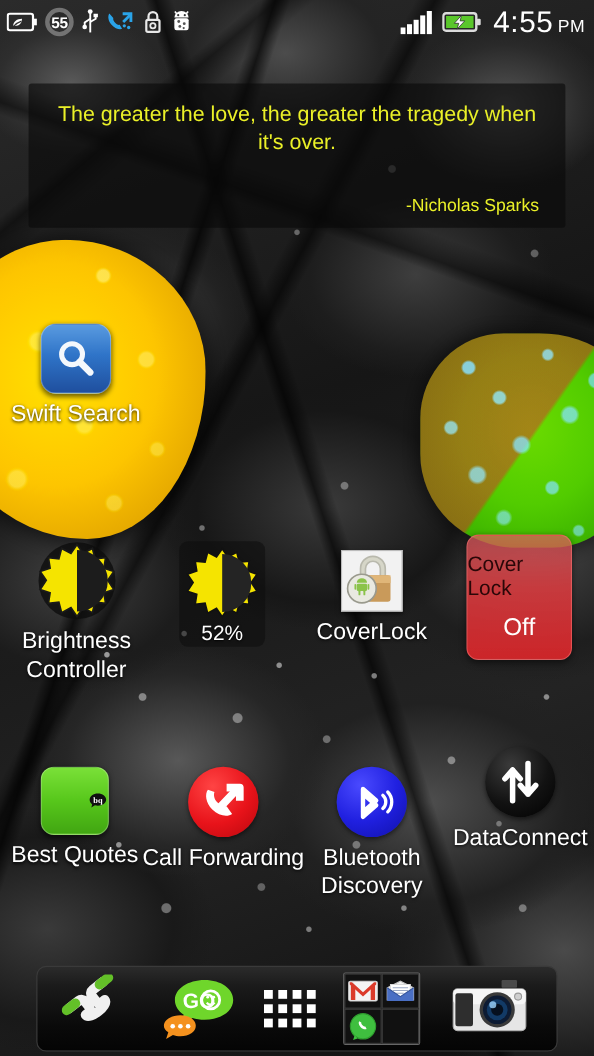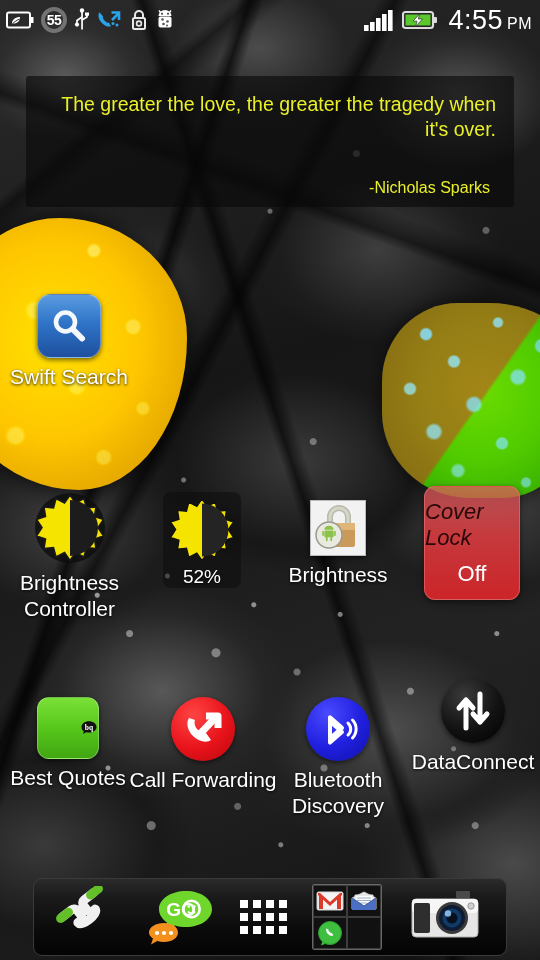--- a/index.html
+++ b/index.html
@@ -150,21 +150,21 @@
   
   #quote-widget{
     position:absolute; left:26px; top:76px; width:488px; height:131px;
     background:rgba(10,10,10,.64);
     border-radius:3px;
     padding:16px 18px 10px 18px;
     display:flex; flex-direction:column; justify-content:space-between;
     z-index:20;
   }
   #quote-text{
-    color:#eaf028; font-size:19.5px; line-height:25px; text-align:right;
+    color:#eaf028; font-size:19.5px; line-height:25px; text-align:center;
   }
   #quote-author{
     color:#eaf028; font-size:16px; text-align:right; padding-right:6px;
   }
 
   
   .icon-cell{
     position:absolute; z-index:15;
     display:flex; flex-direction:column; align-items:center;
   }
@@ -208,21 +208,21 @@
   #coverlock-widget{
     position:absolute; left:424px; top:486px; width:96px; height:114px;
     border-radius:11px;
     background:linear-gradient(180deg, rgba(225,90,95,.72) 0%, rgba(222,60,64,.86) 42%, rgba(214,38,42,.95) 100%);
     border:1px solid rgba(255,120,120,.5);
     box-shadow:0 2px 6px rgba(0,0,0,.5);
     display:flex; flex-direction:column; align-items:center; justify-content:center;
     gap:10px;
     z-index:18;
   }
-  #cl-title{ color:#2a0708; font-size:22px;font-style:italic; }
+  #cl-title{ color:#2a0708; font-size:19px; }
   #cl-state{ color:#fff; font-size:22px; }
 
   
   .circ{
     width:64px; height:64px; border-radius:50%;
     display:flex; align-items:center; justify-content:center;
     box-shadow:0 2px 5px rgba(0,0,0,.55);
   }
   .ic-bq{
     width:62px; height:62px; border-radius:12px;
@@ -404,21 +404,21 @@
           <path d="M-9 -10 a9 8 0 0 1 18 0z"></path>
           <rect x="-9" y="-8.5" width="18" height="13" rx="2.5"></rect>
           <rect x="-13" y="-8" width="3.2" height="10" rx="1.6"></rect>
           <rect x="9.8" y="-8" width="3.2" height="10" rx="1.6"></rect>
           <rect x="-6" y="3" width="3.4" height="9" rx="1.7"></rect>
           <rect x="2.6" y="3" width="3.4" height="9" rx="1.7"></rect>
         </g>
       </svg>
     </div>
   </div>
-  <div class="icon-label">Brightness</div>
+  <div class="icon-label">CoverLock</div>
 </div>
 
 <div id="coverlock-widget">
   <div id="cl-title">Cover Lock</div>
   <div id="cl-state">Off</div>
 </div>
 
 <div class="icon-cell" style="left:7px; top:697px; width:122px;">
   <div class="icon-art">
     <div class="ic-bq">

